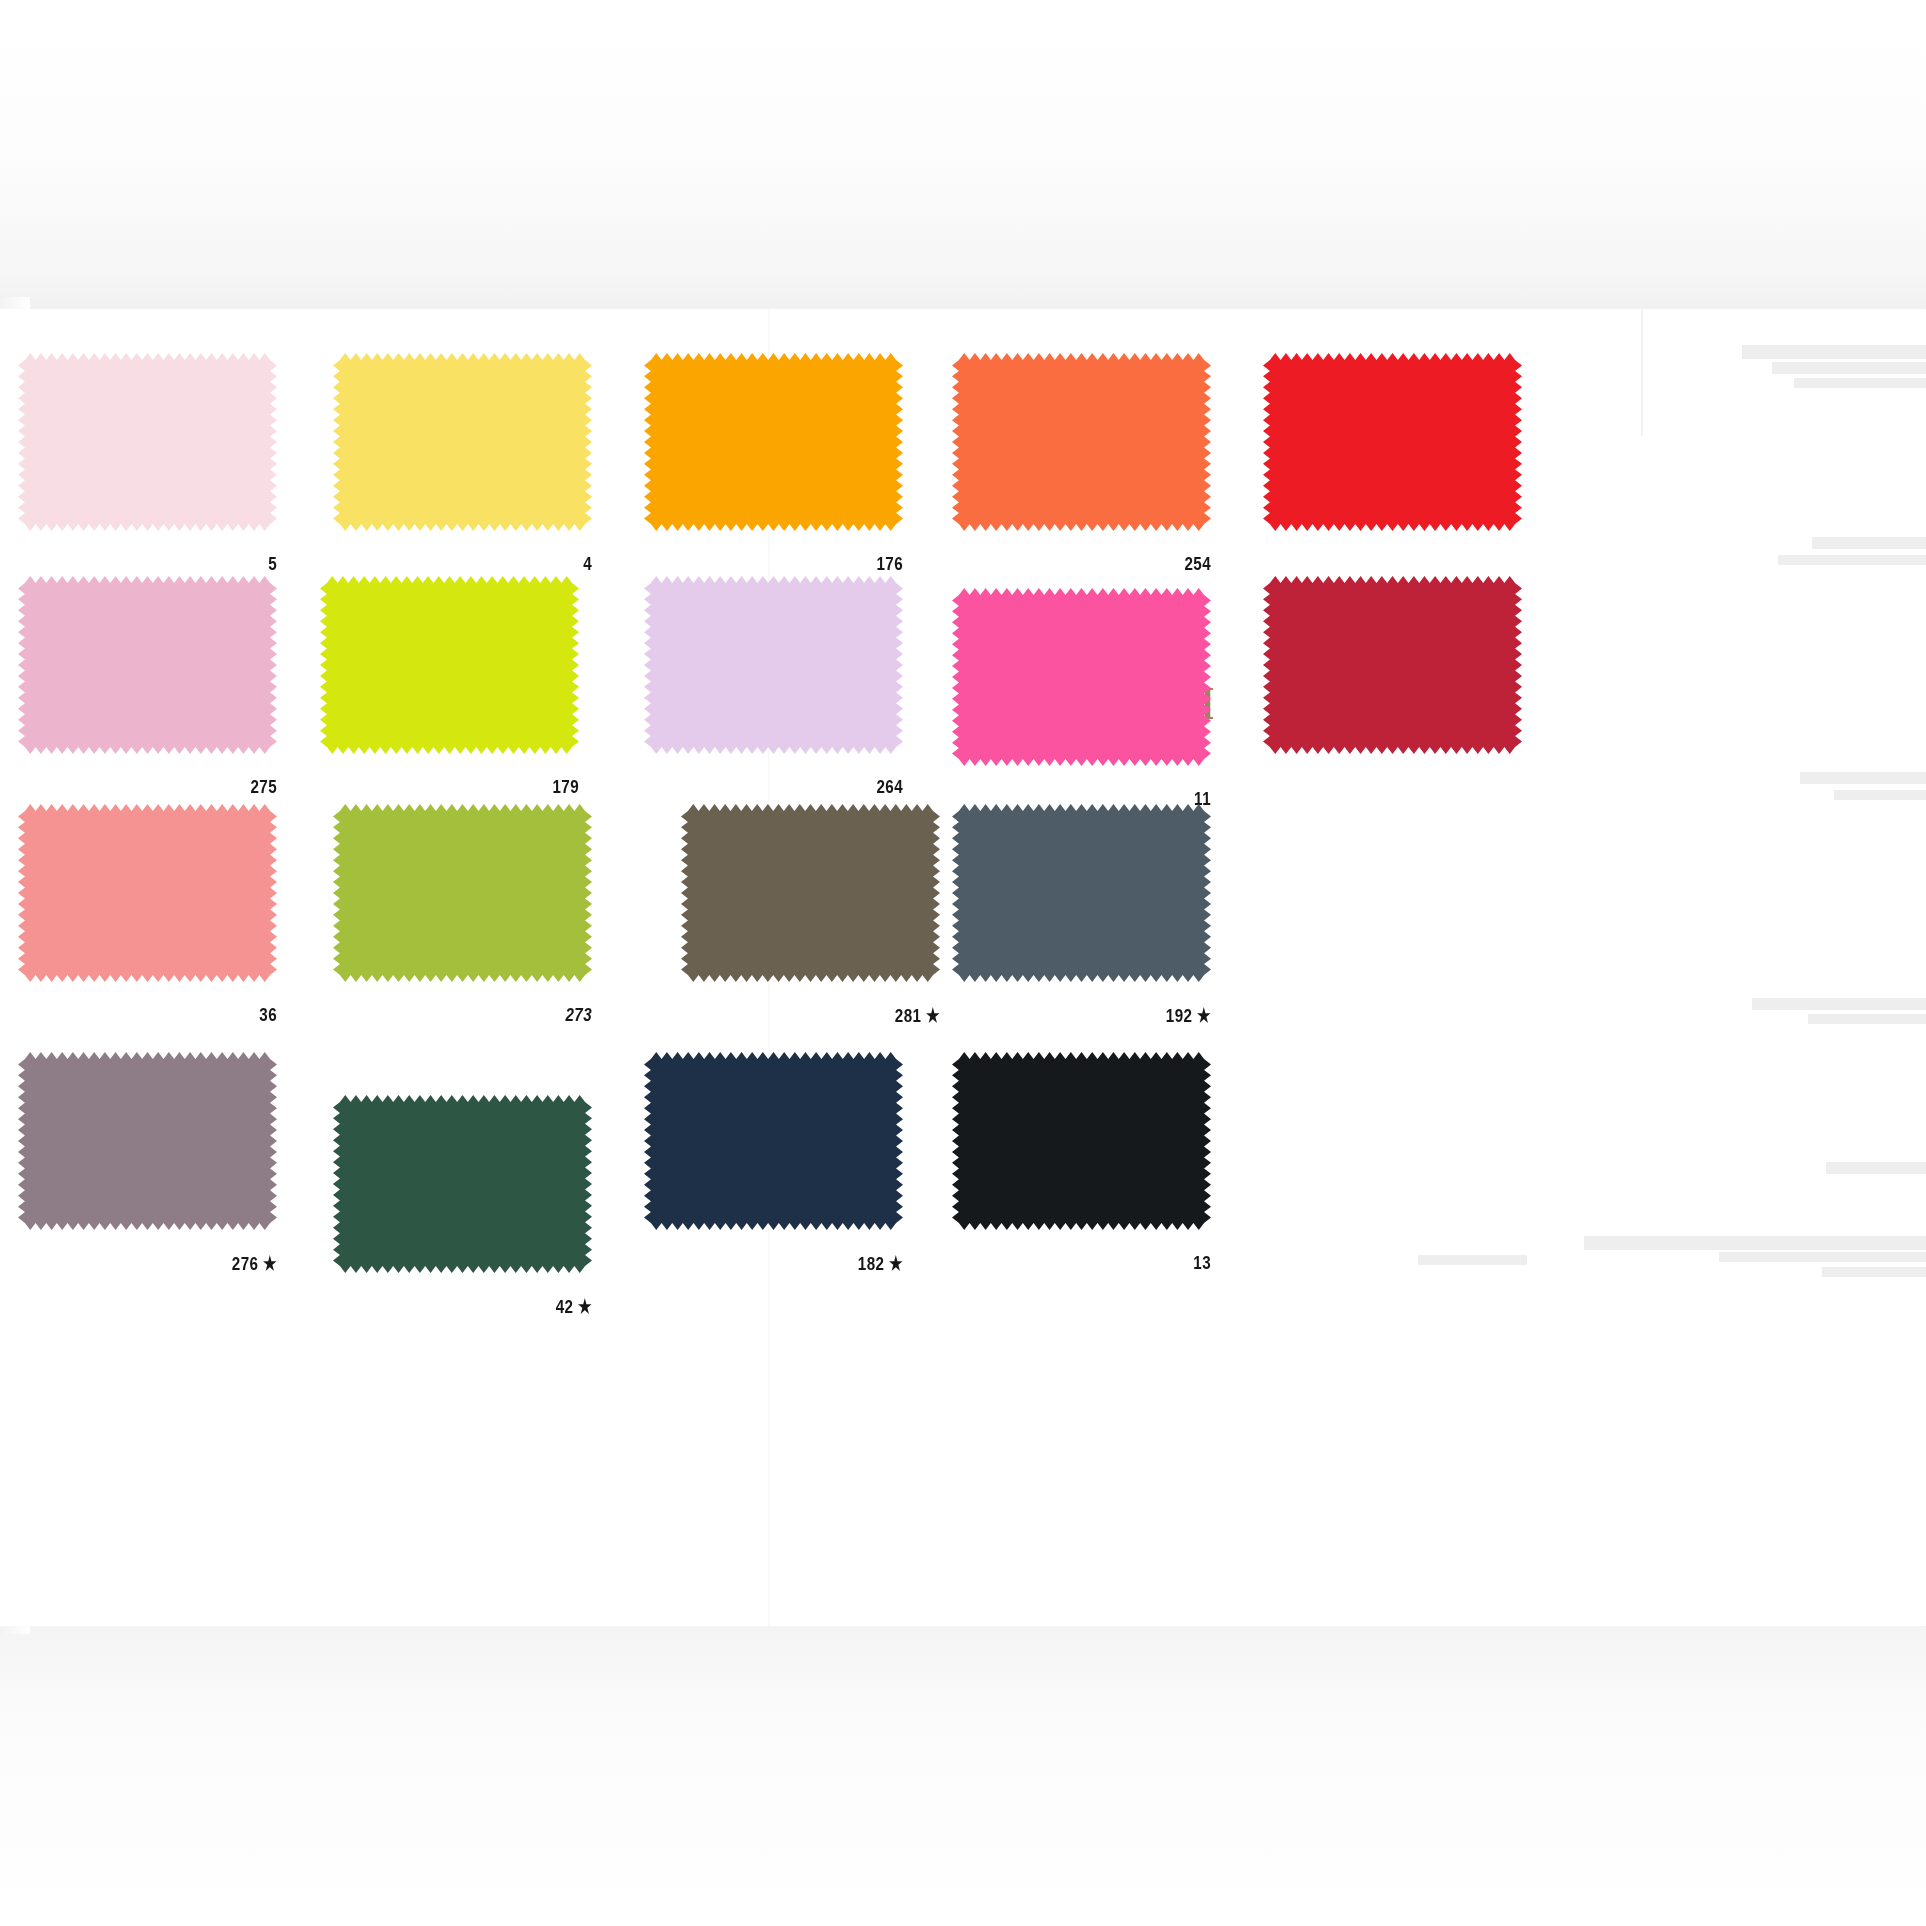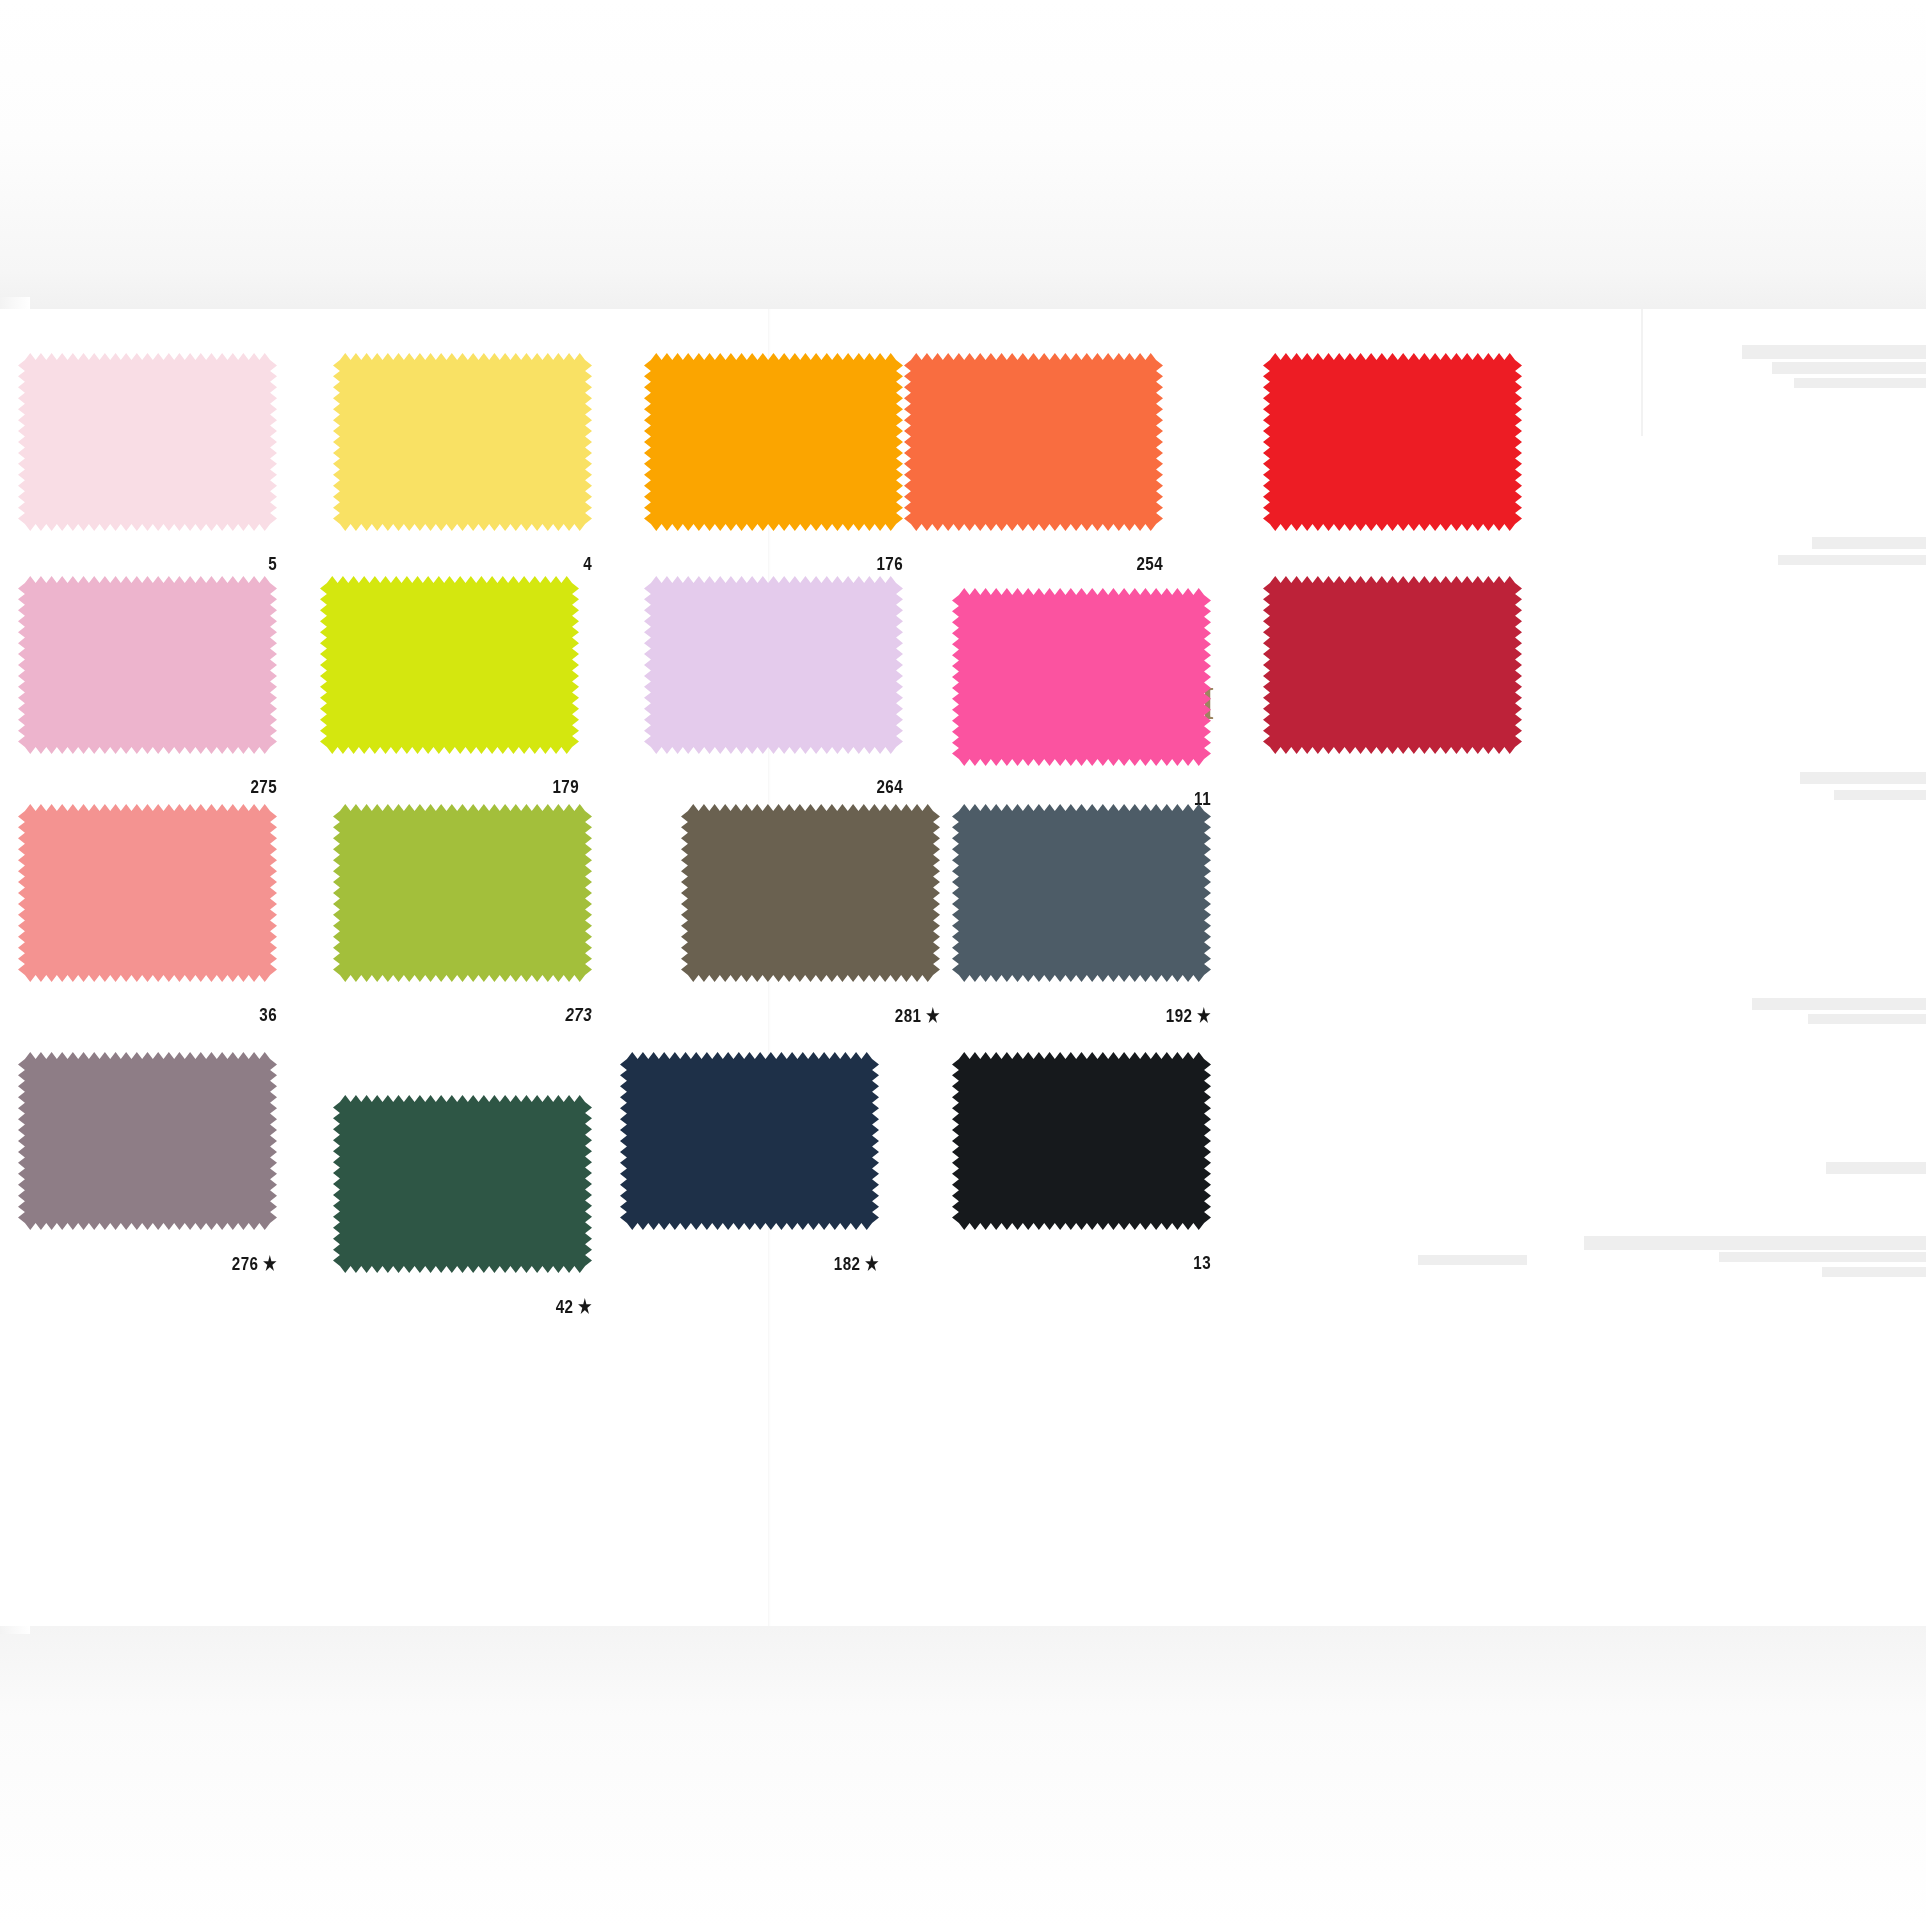--- a/index.html
+++ b/index.html
@@ -168,21 +168,21 @@
           <div class="swatch-label" style="left: 0px; top: 200px; width: 259px;">4</div>
         </div>
         <div class="swatch-cell" style="left: 644px; top: 44px; width: 259px; height: 224px;">
           <div class="swatch" title="amber orange" style="width: 259px; height: 178px;">
             <svg width="259" height="178" viewBox="0 0 262 180" xmlns="http://www.w3.org/2000/svg" style="display:block">
               <polygon points="7.0,7.0 12.4,0.0 17.8,7.0 23.2,0.0 28.6,7.0 34.0,0.0 39.3,7.0 44.7,0.0 50.1,7.0 55.5,0.0 60.9,7.0 66.3,0.0 71.7,7.0 77.1,0.0 82.5,7.0 87.9,0.0 93.3,7.0 98.7,0.0 104.0,7.0 109.4,0.0 114.8,7.0 120.2,0.0 125.6,7.0 131.0,0.0 136.4,7.0 141.8,0.0 147.2,7.0 152.6,0.0 158.0,7.0 163.3,0.0 168.7,7.0 174.1,0.0 179.5,7.0 184.9,0.0 190.3,7.0 195.7,0.0 201.1,7.0 206.5,0.0 211.9,7.0 217.3,0.0 222.7,7.0 228.0,0.0 233.4,7.0 238.8,0.0 244.2,7.0 249.6,0.0 255.0,7.0 255.0,7.0 262.0,12.5 255.0,18.1 262.0,23.6 255.0,29.1 262.0,34.7 255.0,40.2 262.0,45.7 255.0,51.3 262.0,56.8 255.0,62.3 262.0,67.9 255.0,73.4 262.0,78.9 255.0,84.5 262.0,90.0 255.0,95.5 262.0,101.1 255.0,106.6 262.0,112.1 255.0,117.7 262.0,123.2 255.0,128.7 262.0,134.3 255.0,139.8 262.0,145.3 255.0,150.9 262.0,156.4 255.0,161.9 262.0,167.5 255.0,173.0 255.0,173.0 249.6,180.0 244.2,173.0 238.8,180.0 233.4,173.0 228.0,180.0 222.7,173.0 217.3,180.0 211.9,173.0 206.5,180.0 201.1,173.0 195.7,180.0 190.3,173.0 184.9,180.0 179.5,173.0 174.1,180.0 168.7,173.0 163.3,180.0 158.0,173.0 152.6,180.0 147.2,173.0 141.8,180.0 136.4,173.0 131.0,180.0 125.6,173.0 120.2,180.0 114.8,173.0 109.4,180.0 104.0,173.0 98.7,180.0 93.3,173.0 87.9,180.0 82.5,173.0 77.1,180.0 71.7,173.0 66.3,180.0 60.9,173.0 55.5,180.0 50.1,173.0 44.7,180.0 39.3,173.0 34.0,180.0 28.6,173.0 23.2,180.0 17.8,173.0 12.4,180.0 7.0,173.0 7.0,173.0 0.0,167.5 7.0,161.9 0.0,156.4 7.0,150.9 0.0,145.3 7.0,139.8 0.0,134.3 7.0,128.7 0.0,123.2 7.0,117.7 0.0,112.1 7.0,106.6 0.0,101.1 7.0,95.5 0.0,90.0 7.0,84.5 0.0,78.9 7.0,73.4 0.0,67.9 7.0,62.3 0.0,56.8 7.0,51.3 0.0,45.7 7.0,40.2 0.0,34.7 7.0,29.1 0.0,23.6 7.0,18.1 0.0,12.5 7.0,7.0" fill="#fba500"></polygon>
             </svg>
           </div>
           <div class="swatch-label" style="left: 0px; top: 200px; width: 259px;">176</div>
         </div>
-        <div class="swatch-cell" style="left: 904px; top: 44px; width: 259px; height: 224px;">
+        <div class="swatch-cell" style="left: 952px; top: 44px; width: 259px; height: 224px;">
           <div class="swatch" title="coral orange" style="width: 259px; height: 178px;">
             <svg width="259" height="178" viewBox="0 0 262 180" xmlns="http://www.w3.org/2000/svg" style="display:block">
               <polygon points="7.0,7.0 12.4,0.0 17.8,7.0 23.2,0.0 28.6,7.0 34.0,0.0 39.3,7.0 44.7,0.0 50.1,7.0 55.5,0.0 60.9,7.0 66.3,0.0 71.7,7.0 77.1,0.0 82.5,7.0 87.9,0.0 93.3,7.0 98.7,0.0 104.0,7.0 109.4,0.0 114.8,7.0 120.2,0.0 125.6,7.0 131.0,0.0 136.4,7.0 141.8,0.0 147.2,7.0 152.6,0.0 158.0,7.0 163.3,0.0 168.7,7.0 174.1,0.0 179.5,7.0 184.9,0.0 190.3,7.0 195.7,0.0 201.1,7.0 206.5,0.0 211.9,7.0 217.3,0.0 222.7,7.0 228.0,0.0 233.4,7.0 238.8,0.0 244.2,7.0 249.6,0.0 255.0,7.0 255.0,7.0 262.0,12.5 255.0,18.1 262.0,23.6 255.0,29.1 262.0,34.7 255.0,40.2 262.0,45.7 255.0,51.3 262.0,56.8 255.0,62.3 262.0,67.9 255.0,73.4 262.0,78.9 255.0,84.5 262.0,90.0 255.0,95.5 262.0,101.1 255.0,106.6 262.0,112.1 255.0,117.7 262.0,123.2 255.0,128.7 262.0,134.3 255.0,139.8 262.0,145.3 255.0,150.9 262.0,156.4 255.0,161.9 262.0,167.5 255.0,173.0 255.0,173.0 249.6,180.0 244.2,173.0 238.8,180.0 233.4,173.0 228.0,180.0 222.7,173.0 217.3,180.0 211.9,173.0 206.5,180.0 201.1,173.0 195.7,180.0 190.3,173.0 184.9,180.0 179.5,173.0 174.1,180.0 168.7,173.0 163.3,180.0 158.0,173.0 152.6,180.0 147.2,173.0 141.8,180.0 136.4,173.0 131.0,180.0 125.6,173.0 120.2,180.0 114.8,173.0 109.4,180.0 104.0,173.0 98.7,180.0 93.3,173.0 87.9,180.0 82.5,173.0 77.1,180.0 71.7,173.0 66.3,180.0 60.9,173.0 55.5,180.0 50.1,173.0 44.7,180.0 39.3,173.0 34.0,180.0 28.6,173.0 23.2,180.0 17.8,173.0 12.4,180.0 7.0,173.0 7.0,173.0 0.0,167.5 7.0,161.9 0.0,156.4 7.0,150.9 0.0,145.3 7.0,139.8 0.0,134.3 7.0,128.7 0.0,123.2 7.0,117.7 0.0,112.1 7.0,106.6 0.0,101.1 7.0,95.5 0.0,90.0 7.0,84.5 0.0,78.9 7.0,73.4 0.0,67.9 7.0,62.3 0.0,56.8 7.0,51.3 0.0,45.7 7.0,40.2 0.0,34.7 7.0,29.1 0.0,23.6 7.0,18.1 0.0,12.5 7.0,7.0" fill="#f96d40"></polygon>
             </svg>
           </div>
           <div class="swatch-label" style="left: 0px; top: 200px; width: 259px;">254</div>
         </div>
         <div class="swatch-cell" style="left: 1263px; top: 44px; width: 259px; height: 224px;">
           <div class="swatch" title="bright red" style="width: 259px; height: 178px;">
             <svg width="259" height="178" viewBox="0 0 262 180" xmlns="http://www.w3.org/2000/svg" style="display:block">
@@ -270,21 +270,21 @@
           <div class="swatch-label" style="left: 0px; top: 200px; width: 259px;">276 ★</div>
         </div>
         <div class="swatch-cell" style="left: 333px; top: 786px; width: 259px; height: 224px;">
           <div class="swatch" title="dark forest green" style="width: 259px; height: 178px;">
             <svg width="259" height="178" viewBox="0 0 262 180" xmlns="http://www.w3.org/2000/svg" style="display:block">
               <polygon points="7.0,7.0 12.4,0.0 17.8,7.0 23.2,0.0 28.6,7.0 34.0,0.0 39.3,7.0 44.7,0.0 50.1,7.0 55.5,0.0 60.9,7.0 66.3,0.0 71.7,7.0 77.1,0.0 82.5,7.0 87.9,0.0 93.3,7.0 98.7,0.0 104.0,7.0 109.4,0.0 114.8,7.0 120.2,0.0 125.6,7.0 131.0,0.0 136.4,7.0 141.8,0.0 147.2,7.0 152.6,0.0 158.0,7.0 163.3,0.0 168.7,7.0 174.1,0.0 179.5,7.0 184.9,0.0 190.3,7.0 195.7,0.0 201.1,7.0 206.5,0.0 211.9,7.0 217.3,0.0 222.7,7.0 228.0,0.0 233.4,7.0 238.8,0.0 244.2,7.0 249.6,0.0 255.0,7.0 255.0,7.0 262.0,12.5 255.0,18.1 262.0,23.6 255.0,29.1 262.0,34.7 255.0,40.2 262.0,45.7 255.0,51.3 262.0,56.8 255.0,62.3 262.0,67.9 255.0,73.4 262.0,78.9 255.0,84.5 262.0,90.0 255.0,95.5 262.0,101.1 255.0,106.6 262.0,112.1 255.0,117.7 262.0,123.2 255.0,128.7 262.0,134.3 255.0,139.8 262.0,145.3 255.0,150.9 262.0,156.4 255.0,161.9 262.0,167.5 255.0,173.0 255.0,173.0 249.6,180.0 244.2,173.0 238.8,180.0 233.4,173.0 228.0,180.0 222.7,173.0 217.3,180.0 211.9,173.0 206.5,180.0 201.1,173.0 195.7,180.0 190.3,173.0 184.9,180.0 179.5,173.0 174.1,180.0 168.7,173.0 163.3,180.0 158.0,173.0 152.6,180.0 147.2,173.0 141.8,180.0 136.4,173.0 131.0,180.0 125.6,173.0 120.2,180.0 114.8,173.0 109.4,180.0 104.0,173.0 98.7,180.0 93.3,173.0 87.9,180.0 82.5,173.0 77.1,180.0 71.7,173.0 66.3,180.0 60.9,173.0 55.5,180.0 50.1,173.0 44.7,180.0 39.3,173.0 34.0,180.0 28.6,173.0 23.2,180.0 17.8,173.0 12.4,180.0 7.0,173.0 7.0,173.0 0.0,167.5 7.0,161.9 0.0,156.4 7.0,150.9 0.0,145.3 7.0,139.8 0.0,134.3 7.0,128.7 0.0,123.2 7.0,117.7 0.0,112.1 7.0,106.6 0.0,101.1 7.0,95.5 0.0,90.0 7.0,84.5 0.0,78.9 7.0,73.4 0.0,67.9 7.0,62.3 0.0,56.8 7.0,51.3 0.0,45.7 7.0,40.2 0.0,34.7 7.0,29.1 0.0,23.6 7.0,18.1 0.0,12.5 7.0,7.0" fill="#2e5645"></polygon>
             </svg>
           </div>
           <div class="swatch-label" style="left: 0px; top: 200px; width: 259px;">42 ★</div>
         </div>
-        <div class="swatch-cell" style="left: 620px; top: 743px; width: 259px; height: 224px;">
+        <div class="swatch-cell" style="left: 644px; top: 743px; width: 259px; height: 224px;">
           <div class="swatch" title="navy blue" style="width: 259px; height: 178px;">
             <svg width="259" height="178" viewBox="0 0 262 180" xmlns="http://www.w3.org/2000/svg" style="display:block">
               <polygon points="7.0,7.0 12.4,0.0 17.8,7.0 23.2,0.0 28.6,7.0 34.0,0.0 39.3,7.0 44.7,0.0 50.1,7.0 55.5,0.0 60.9,7.0 66.3,0.0 71.7,7.0 77.1,0.0 82.5,7.0 87.9,0.0 93.3,7.0 98.7,0.0 104.0,7.0 109.4,0.0 114.8,7.0 120.2,0.0 125.6,7.0 131.0,0.0 136.4,7.0 141.8,0.0 147.2,7.0 152.6,0.0 158.0,7.0 163.3,0.0 168.7,7.0 174.1,0.0 179.5,7.0 184.9,0.0 190.3,7.0 195.7,0.0 201.1,7.0 206.5,0.0 211.9,7.0 217.3,0.0 222.7,7.0 228.0,0.0 233.4,7.0 238.8,0.0 244.2,7.0 249.6,0.0 255.0,7.0 255.0,7.0 262.0,12.5 255.0,18.1 262.0,23.6 255.0,29.1 262.0,34.7 255.0,40.2 262.0,45.7 255.0,51.3 262.0,56.8 255.0,62.3 262.0,67.9 255.0,73.4 262.0,78.9 255.0,84.5 262.0,90.0 255.0,95.5 262.0,101.1 255.0,106.6 262.0,112.1 255.0,117.7 262.0,123.2 255.0,128.7 262.0,134.3 255.0,139.8 262.0,145.3 255.0,150.9 262.0,156.4 255.0,161.9 262.0,167.5 255.0,173.0 255.0,173.0 249.6,180.0 244.2,173.0 238.8,180.0 233.4,173.0 228.0,180.0 222.7,173.0 217.3,180.0 211.9,173.0 206.5,180.0 201.1,173.0 195.7,180.0 190.3,173.0 184.9,180.0 179.5,173.0 174.1,180.0 168.7,173.0 163.3,180.0 158.0,173.0 152.6,180.0 147.2,173.0 141.8,180.0 136.4,173.0 131.0,180.0 125.6,173.0 120.2,180.0 114.8,173.0 109.4,180.0 104.0,173.0 98.7,180.0 93.3,173.0 87.9,180.0 82.5,173.0 77.1,180.0 71.7,173.0 66.3,180.0 60.9,173.0 55.5,180.0 50.1,173.0 44.7,180.0 39.3,173.0 34.0,180.0 28.6,173.0 23.2,180.0 17.8,173.0 12.4,180.0 7.0,173.0 7.0,173.0 0.0,167.5 7.0,161.9 0.0,156.4 7.0,150.9 0.0,145.3 7.0,139.8 0.0,134.3 7.0,128.7 0.0,123.2 7.0,117.7 0.0,112.1 7.0,106.6 0.0,101.1 7.0,95.5 0.0,90.0 7.0,84.5 0.0,78.9 7.0,73.4 0.0,67.9 7.0,62.3 0.0,56.8 7.0,51.3 0.0,45.7 7.0,40.2 0.0,34.7 7.0,29.1 0.0,23.6 7.0,18.1 0.0,12.5 7.0,7.0" fill="#1e3048"></polygon>
             </svg>
           </div>
           <div class="swatch-label" style="left: 0px; top: 200px; width: 259px;">182 ★</div>
         </div>
         <div class="swatch-cell" style="left: 952px; top: 743px; width: 259px; height: 224px;">
           <div class="swatch" title="black" style="width: 259px; height: 178px;">
             <svg width="259" height="178" viewBox="0 0 262 180" xmlns="http://www.w3.org/2000/svg" style="display:block">

